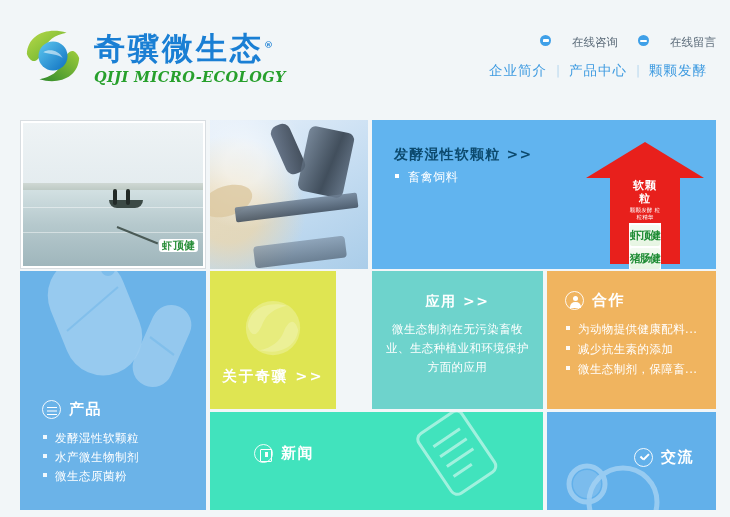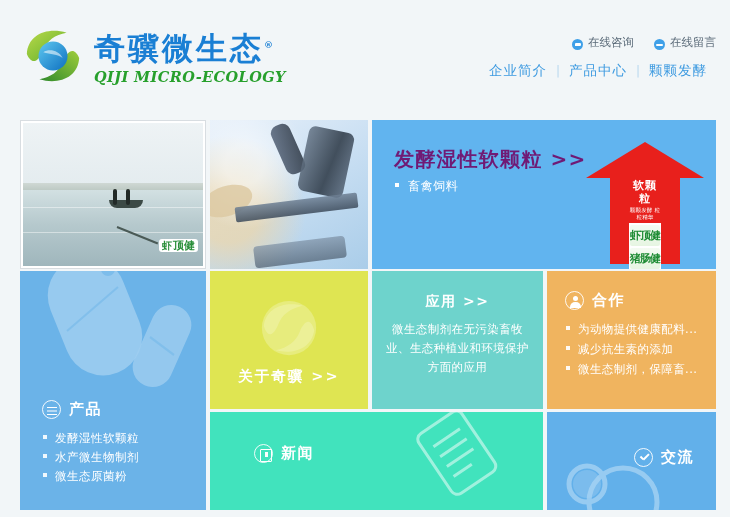--- a/index.html
+++ b/index.html
@@ -22,21 +22,21 @@
     font-family: "DejaVu Sans", "Liberation Sans", sans-serif;
   }
   .logo-reg { font-size: 9px; vertical-align: super; color: #1a7fd4; }
   .logo-en {
     font-size: 14.5px; color: #27a02c; letter-spacing: 0.4px; font-weight: bold;
     font-style: italic; font-family: "DejaVu Serif", "Liberation Serif", serif;
     white-space: nowrap; margin-top: 1px;
   }
 
   .top-links { position: absolute; right: 14px; top: 35px; display: flex; gap: 20px; align-items: center; }
-  .top-link { display: flex; align-items: flex-end; gap: 5px; font-size: 11.5px; color: #5a6a78; white-space: nowrap; cursor: pointer; }
+  .top-link { display: flex; align-items: flex-start; gap: 21px; font-size: 11.5px; color: #5a6a78; white-space: nowrap; cursor: pointer; }
   .dot-icon { width: 11px; height: 11px; border-radius: 50%; background: #3fa0e8; display: inline-block; flex: none; position: relative; }
   .dot-icon.msg::after {
     content: ""; position: absolute; left: 2px; top: 4.5px; width: 7px; height: 2px;
     background: #fff; border-radius: 1px;
   }
   .dot-icon.chat::after {
     content: ""; position: absolute; left: 2.5px; top: 3.5px; width: 6px; height: 3.5px;
     background: #fff; border-radius: 1px 1px 1px 0;
   }
 
@@ -48,21 +48,21 @@
   .grid { position: absolute; left: 20px; top: 120px; width: 696px; height: 392px; }
   .tile { position: absolute; overflow: hidden; }
 
   
   .t-photo  { left: 0;   top: 0;   width: 186px; height: 149px; background: #fff; border: 1px solid #d8dde1; }
   .t-micro  { left: 190px; top: 0; width: 158px; height: 149px; background: #cfe2f2; }
   .t-hero   { left: 352px; top: 0; width: 344px; height: 149px; background: #61b4ef; }
 
   
   .t-product { left: 0;   top: 151px; width: 186px; height: 239px; background: #6bb3e8; }
-  .t-about   { left: 190px; top: 151px; width: 158px; height: 138px; background: #dfe552; }
+  .t-about   { left: 190px; top: 151px; width: 126px; height: 138px; background: #dfe552; }
   .t-apply   { left: 352px; top: 151px; width: 171px; height: 138px; background: #6ed3cc; }
   .t-coop    { left: 527px; top: 151px; width: 169px; height: 138px; background: #f0b45f; }
 
   
   .t-news    { left: 190px; top: 292px; width: 333px; height: 98px; background: #41e3bd; }
   .t-comm    { left: 527px; top: 292px; width: 169px; height: 98px; background: #62b0ea; }
 
   
   .pond { position: absolute; left: 2px; top: 2px; right: 2px; bottom: 2px; overflow: hidden; background: #dfe8ec; }
   .pond-sky { position: absolute; left: 0; top: 0; width: 100%; height: 44%;
@@ -106,21 +106,21 @@
     background: linear-gradient(#6e8094, #3c4a5a); transform: rotate(-7deg);
     border-radius: 2px; opacity: .85; }
   .micro-base { position: absolute; left: 28%; bottom: 4%; width: 58%; height: 22px;
     background: linear-gradient(#7d90a4, #4d5d6e); transform: rotate(-7deg);
     border-radius: 4px; opacity: .7; }
   .micro-slide { position: absolute; left: -6%; top: 44%; width: 52px; height: 30px;
     background: rgba(220,200,160,.8); border-radius: 50%; transform: rotate(-18deg); }
 
   
   .hero-inner { position: absolute; left: 22px; top: 26px; }
-  .hero-title { font-size: 20px; color: #701a75; font-weight: bold; letter-spacing: 1.2px; }
+  .hero-title { font-size: 14px; color: #0c4a6e; font-weight: bold; letter-spacing: 1.2px; }
   .hero-li { font-size: 12px; color: #fff; margin: 5px 0 5px 14px; position: relative; letter-spacing: .6px; }
   .hero-li::before { content: ""; position: absolute; left: -13px; top: 5px; width: 4px; height: 4px; background: #fff; }
 
   
   .arrow-card { position: absolute; right: 12px; top: 22px; width: 118px; height: 122px; }
   .arrow-head { position: absolute; left: 0; top: 0; width: 118px; height: 36px; }
   .arrow-head::before {
     content: ""; position: absolute; left: 0; top: 0;
     border-left: 59px solid transparent; border-right: 59px solid transparent;
     border-bottom: 36px solid #e8201c;

